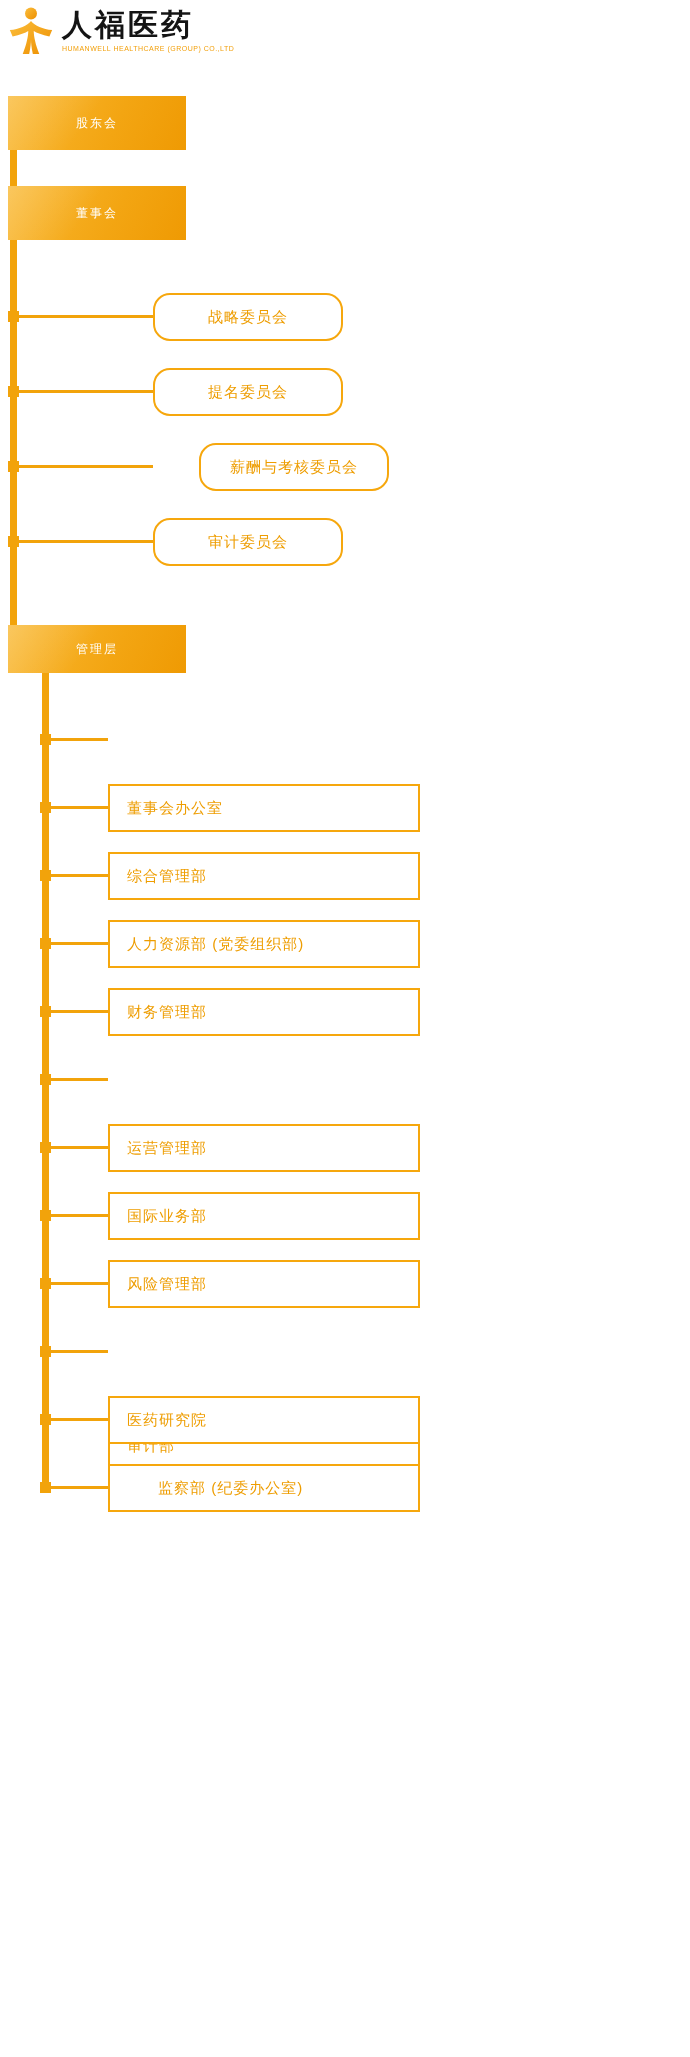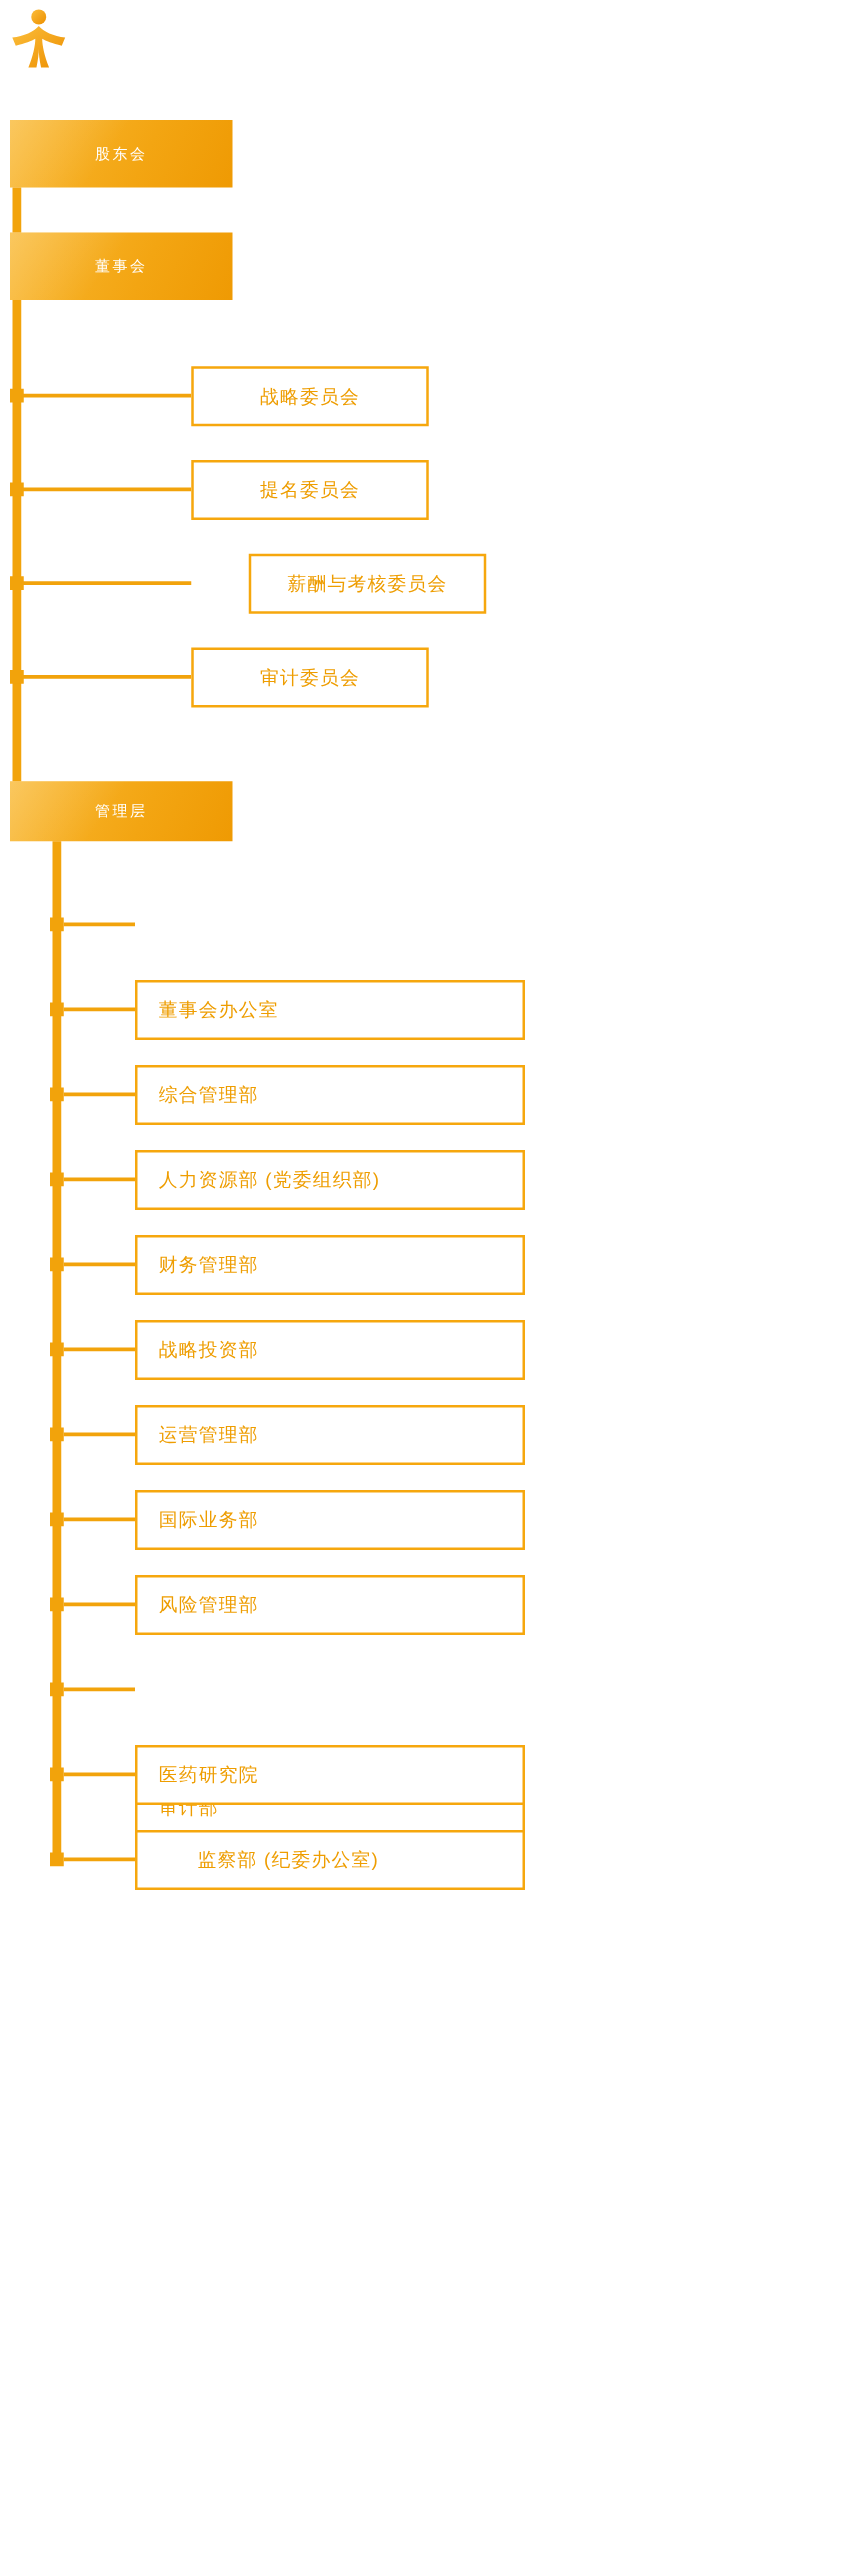--- a/index.html
+++ b/index.html
@@ -40,21 +40,21 @@
   .level-board        { top: 186px; height: 54px; }
   .level-management   { top: 625px; height: 48px; }
 
   
   .outline-box {
     position: absolute; background: #ffffff;
     border: 2px solid #F6A70D; color: #EE9D00;
     font-size: 15px; letter-spacing: 1px;
     display: flex; align-items: center;
   }
-  .committee { left: 153px; width: 190px; height: 48px; justify-content: center; }
+  .committee { left: 153px; width: 190px; height: 48px; justify-content: center; border-radius: 17px; }
   .dept      { left: 108px; width: 312px; height: 48px; padding-left: 17px; }
 
   
   .vline, .hline, .node-square { position: absolute; background: #F2A30B; }
   .node-square { width: 11px; height: 11px; }
   .hline { height: 3px; }
 </style>
 </head>
 <body>
 
@@ -64,20 +64,24 @@
     <svg class="logo-icon" viewBox="0 0 50 54">
       <defs>
         <linearGradient id="lg" x1="0%" y1="0%" x2="100%" y2="100%">
           <stop offset="0%" stop-color="#FBBE3C"></stop>
           <stop offset="100%" stop-color="#ED8F00"></stop>
         </linearGradient>
       </defs>
       <circle cx="25" cy="8" r="6.5" fill="url(#lg)"></circle>
       <path fill="url(#lg)" d="M25 16 C21 21 12 25 2 26 L5 33 C13 31 19 29 22 27 C22 33 20 42 16 52 L23 52 C24.5 45 25 40 25 36 C25 40 25.5 45 27 52 L34 52 C30 42 28 33 28 27 C31 29 37 31 45 33 L48 26 C38 25 29 21 25 16 Z"></path>
     </svg>
+    <div class="logo-text">
+      <div class="logo-name">人福医药</div>
+      <div class="logo-tagline">HUMANWELL HEALTHCARE (GROUP) CO.,LTD</div>
+    </div>
   </div>
 
   <div class="level-box level-shareholders">股东会</div>
   <div class="level-box level-board">董事会</div>
   <div class="level-box level-management">管理层</div>
 
   <div class="vline" style="left:10px; top:150px; width:7px; height:36px;"></div>
   <div class="vline" style="left:10px; top:240px; width:7px; height:385px;"></div>
   <div class="vline" style="left:42px; top:673px; width:7px; height:818px;"></div>
 
@@ -117,21 +121,20 @@
   <div class="hline" style="left:51px; top:1350px; width:57px;"></div>
   <div class="node-square" style="left:40px; top:1414px;"></div>
   <div class="hline" style="left:51px; top:1418px; width:57px;"></div>
   <div class="node-square" style="left:40px; top:1482px;"></div>
   <div class="hline" style="left:51px; top:1486px; width:57px;"></div>
 
   <div class="outline-box dept" style="top:784px;">董事会办公室</div>
   <div class="outline-box dept" style="top:852px;">综合管理部</div>
   <div class="outline-box dept" style="top:920px;">人力资源部 (党委组织部)</div>
   <div class="outline-box dept" style="top:988px;">财务管理部</div>
-  <div class="outline-box dept" style="top:1056px;">战略投资部</div>
   <div class="outline-box dept" style="top:1124px;">运营管理部</div>
   <div class="outline-box dept" style="top:1192px;">国际业务部</div>
   <div class="outline-box dept" style="top:1260px;">风险管理部</div>
   <div class="outline-box dept" style="top:1396px;margin-top:26px;">审计部</div>
   <div class="outline-box dept" style="top:1396px;">医药研究院</div>
   <div class="outline-box dept" style="top:1464px;padding-left:48px;">监察部 (纪委办公室)</div>
 
 </div>
 
 </body></html>

